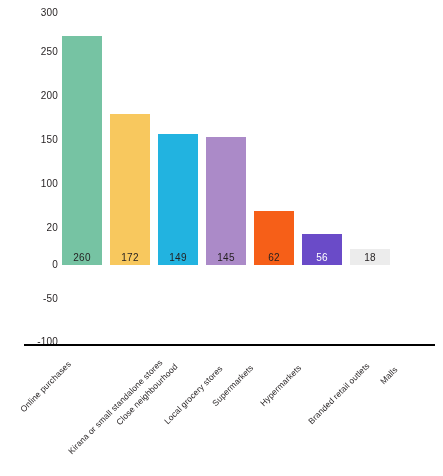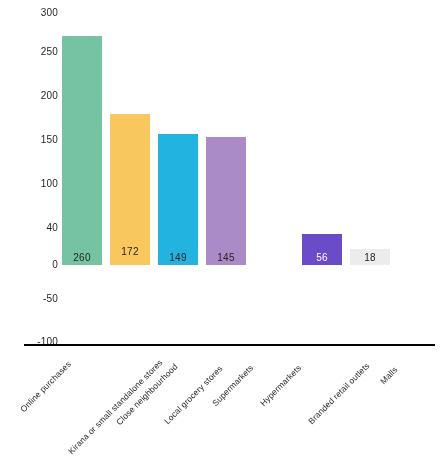--- a/index.html
+++ b/index.html
@@ -111,47 +111,51 @@
 
 <div id="chart-root">
 
   <div class="plot-area">
 
     <div class="y-tick" style="top:8px">300</div>
     <div class="y-tick" style="top:47px">250</div>
     <div class="y-tick" style="top:91px">200</div>
     <div class="y-tick" style="top:135px">150</div>
     <div class="y-tick" style="top:179px">100</div>
-    <div class="y-tick" style="top:223px">40</div>
+    <div class="y-tick" style="top:223px">20</div>
     <div class="y-tick" style="top:260px">0</div>
     <div class="y-tick" style="top:294px">-50</div>
     <div class="y-tick" style="top:337px">-100</div>
 
     <div class="bars-layer">
 
       <div class="bar-slot" style="left:0px">
         <div class="bar" style="top:36px;height:229px;background:#76c3a3"></div>
         <div class="bar-label" style="top:251px;color:#231f20">260</div>
       </div>
 
       <div class="bar-slot" style="left:48px">
         <div class="bar" style="top:114px;height:151px;background:#f8c85e"></div>
-        <div class="bar-label" style="top:245px;color:#231f20">172</div>
+        <div class="bar-label" style="top:251px;color:#231f20">172</div>
       </div>
 
       <div class="bar-slot" style="left:96px">
         <div class="bar" style="top:134px;height:131px;background:#22b3e0"></div>
         <div class="bar-label" style="top:251px;color:#231f20">149</div>
       </div>
 
       <div class="bar-slot" style="left:144px">
         <div class="bar" style="top:137px;height:128px;background:#ab8ac8"></div>
         <div class="bar-label" style="top:251px;color:#231f20">145</div>
       </div>
 
+      <div class="bar-slot" style="left:192px">
+        <div class="bar" style="top:211px;height:54px;background:#f65f18"></div>
+        <div class="bar-label" style="top:251px;color:#231f20">62</div>
+      </div>
 
       <div class="bar-slot" style="left:240px">
         <div class="bar" style="top:234px;height:31px;background:#6a4bc8"></div>
         <div class="bar-label" style="top:251px;color:#ffffff">56</div>
       </div>
 
       <div class="bar-slot" style="left:288px">
         <div class="bar" style="top:249px;height:16px;background:#ececec"></div>
         <div class="bar-label" style="top:251px;color:#231f20">18</div>
       </div>

